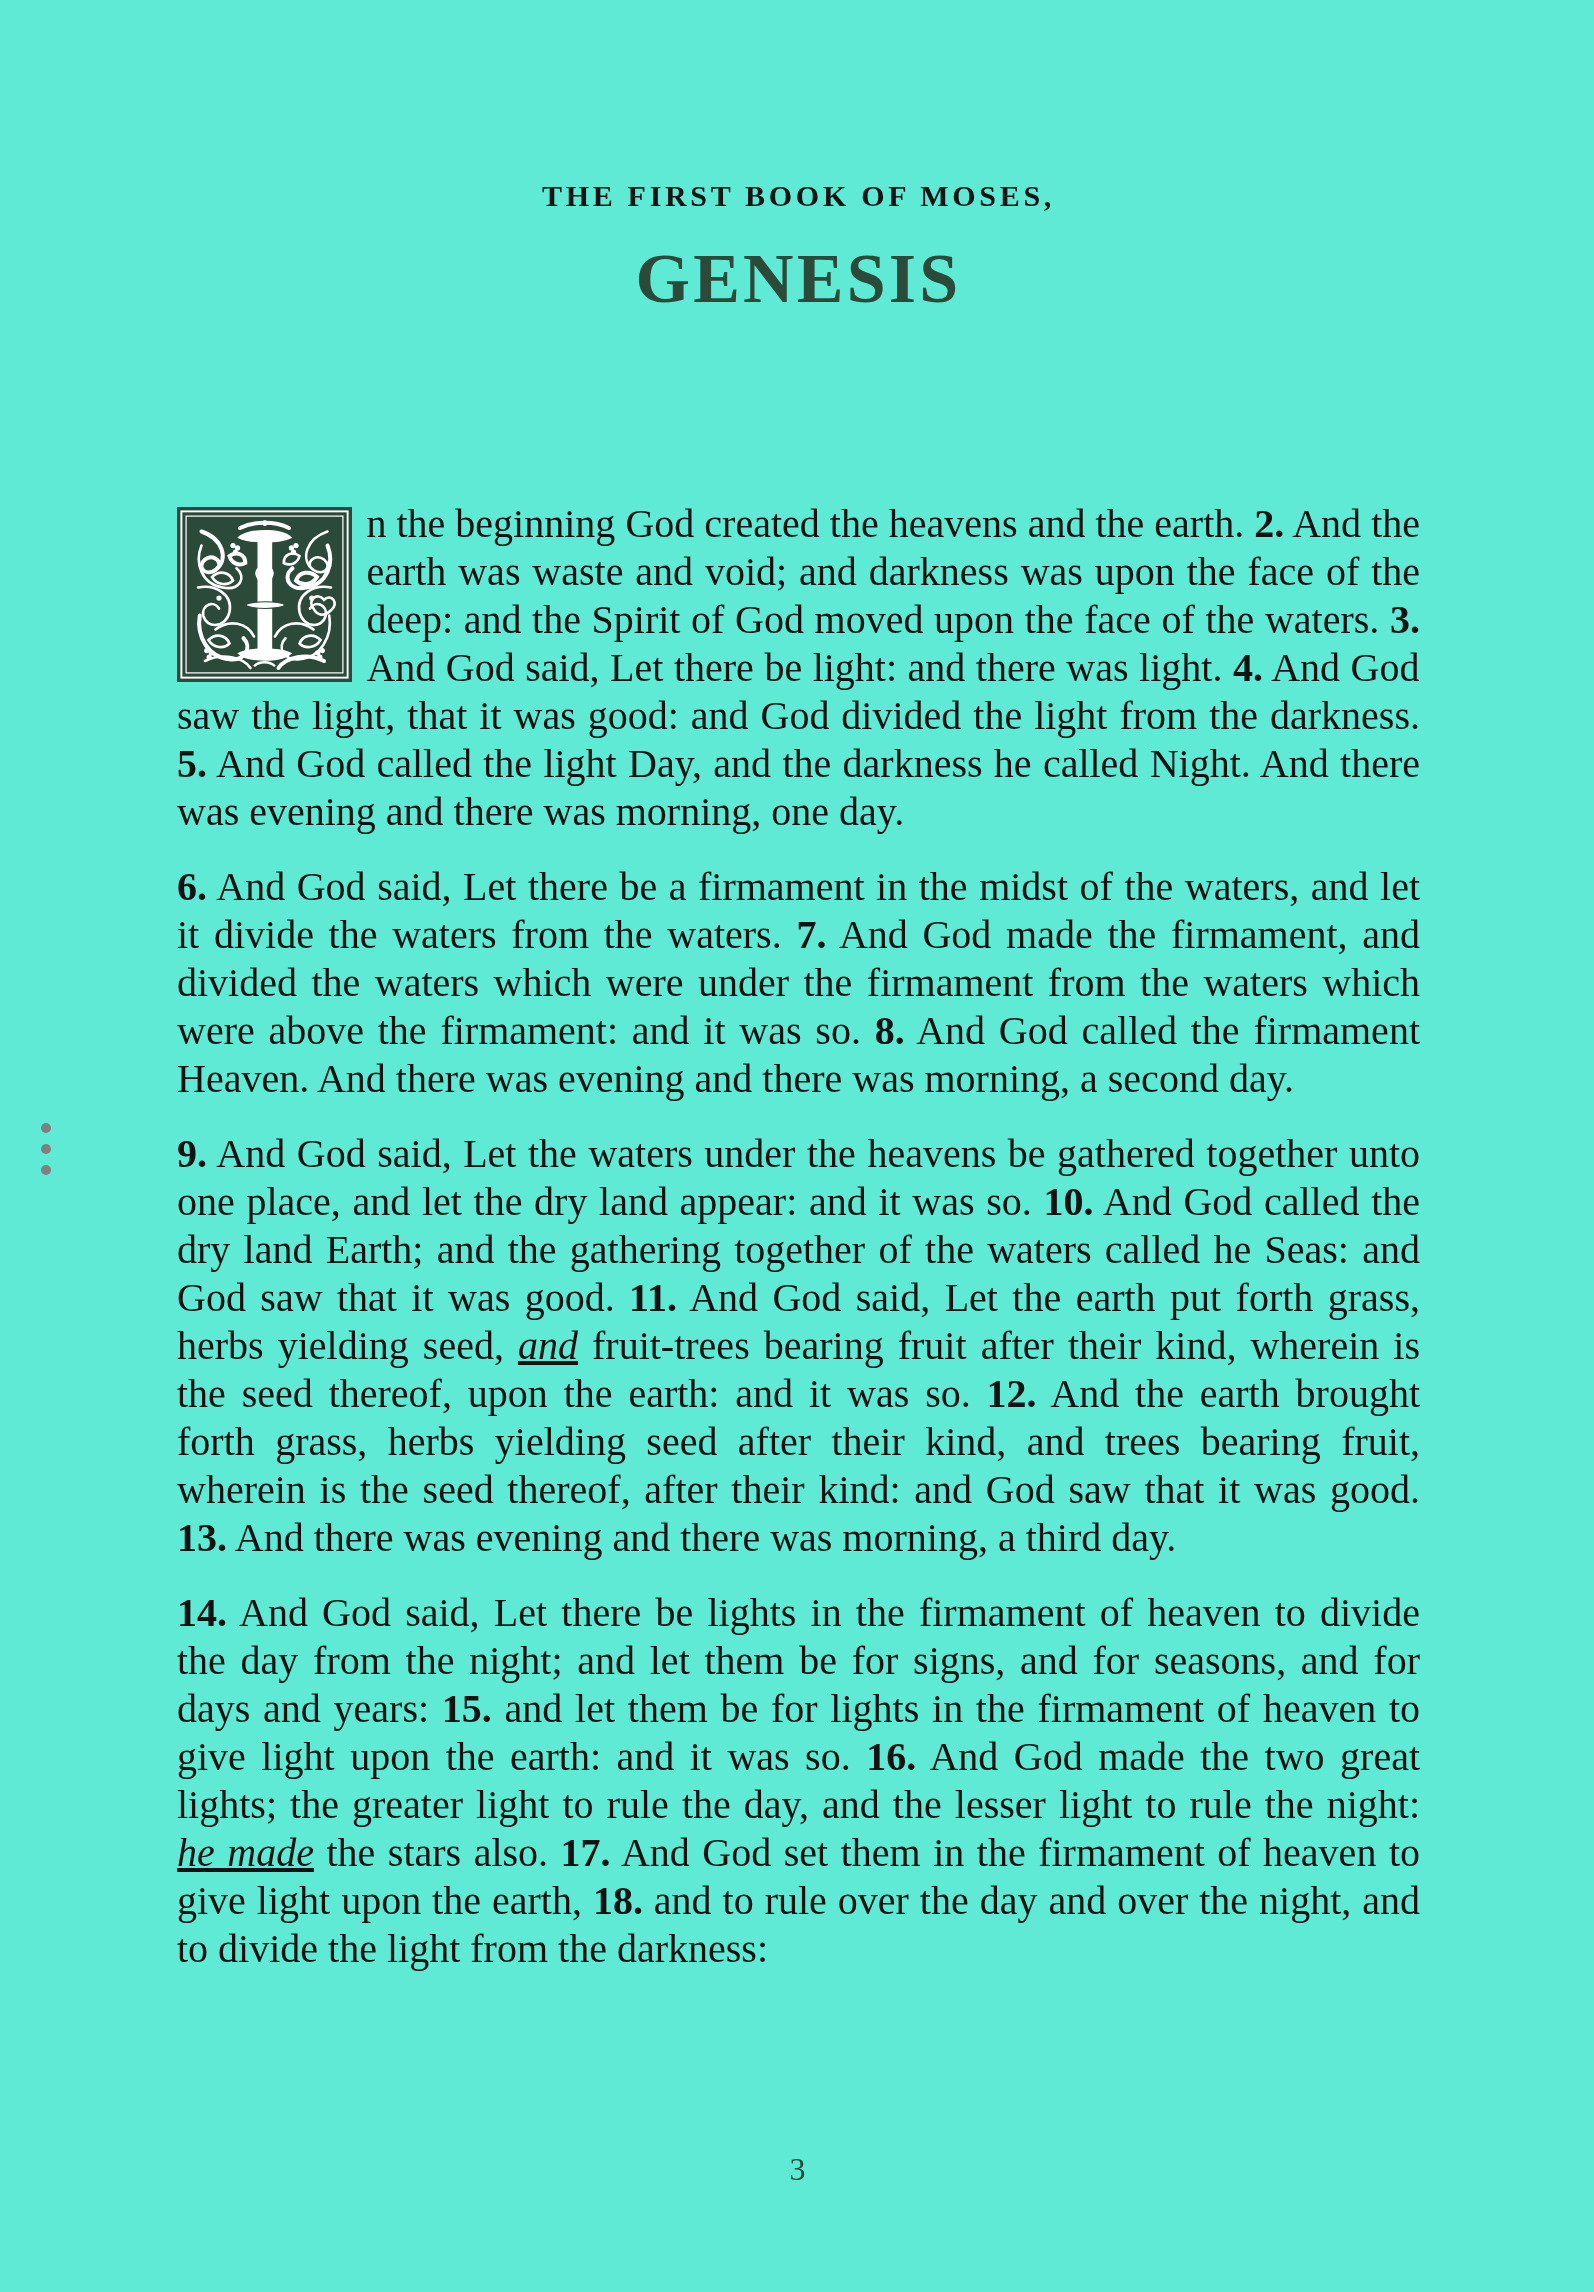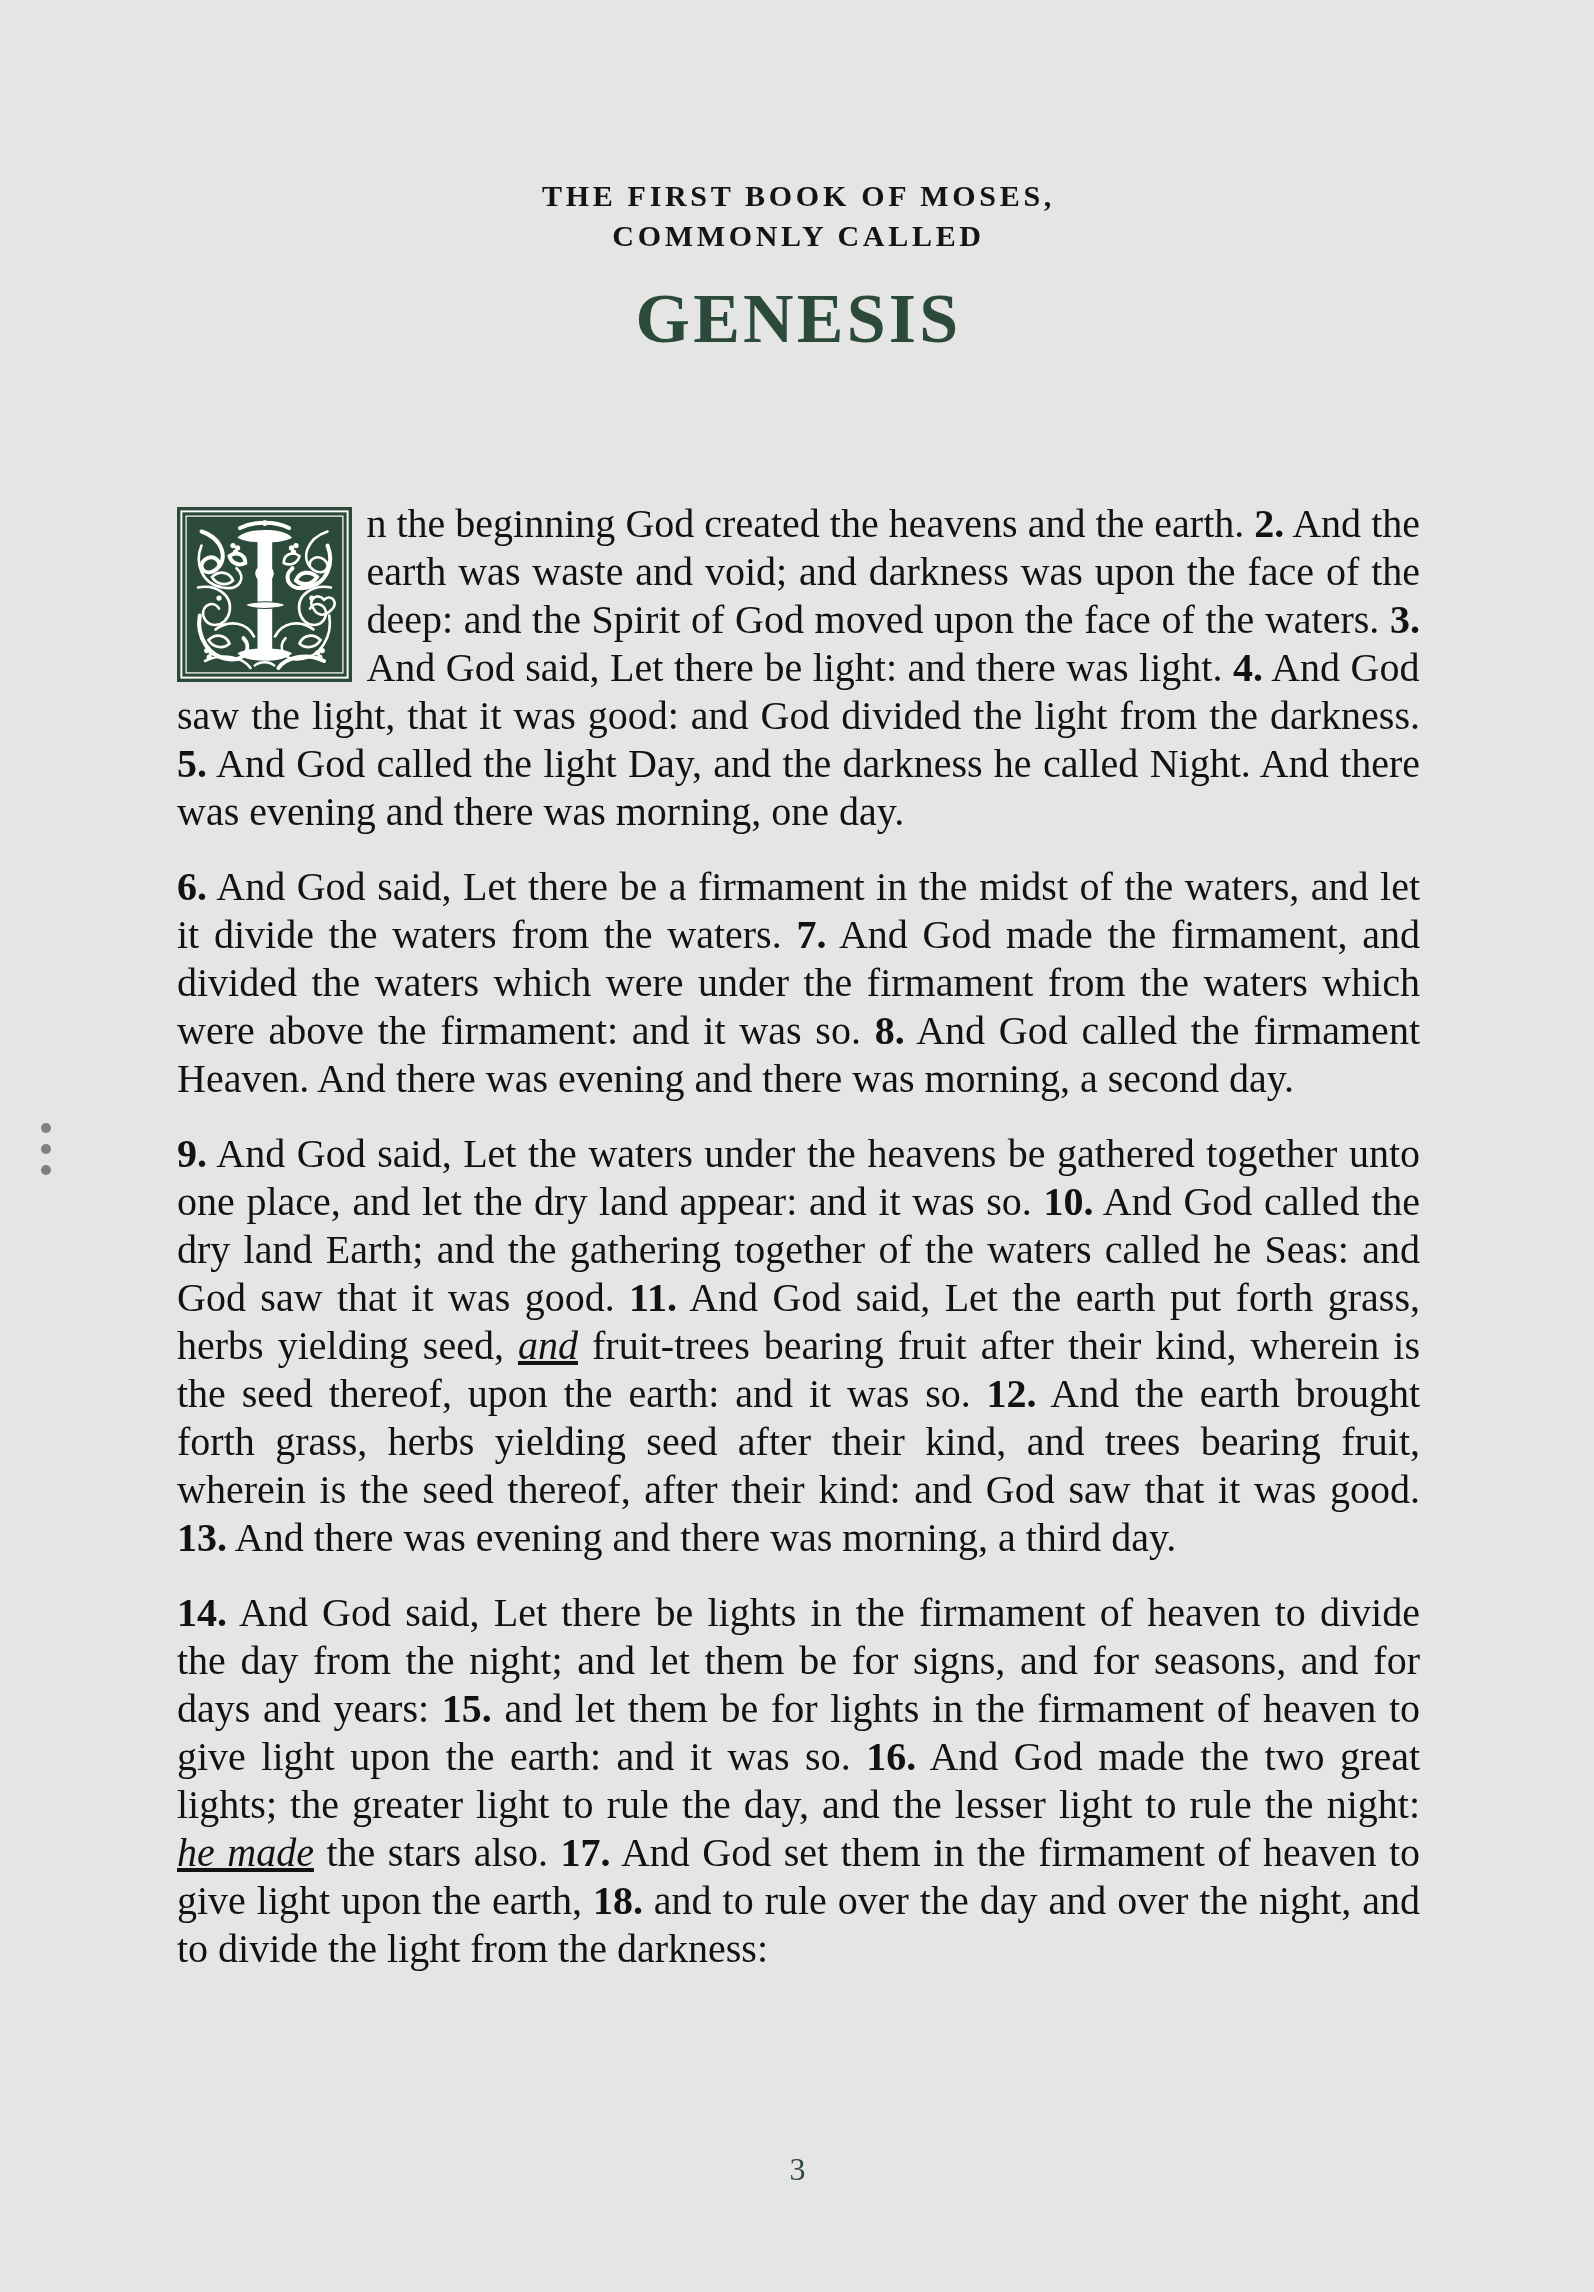--- a/index.html
+++ b/index.html
@@ -9,21 +9,21 @@
     background: #ffffff;
   }
   body {
     font-family: "Liberation Serif", "DejaVu Serif", serif;
     color: #111111;
   }
   .page {
     position: relative;
     width: 1595px;
     height: 2293px;
-    background: #e5e5e5;
+    background: #5eead4;
     overflow: hidden;
   }
 
   
   .margin-dots {
     position: absolute;
     left: 40px;
     top: 1123px;
     width: 12.6px;
     height: 52px;
@@ -119,21 +119,20 @@
 <div class="page">
 
   <div class="margin-dots">
     <span></span>
     <span></span>
     <span></span>
   </div>
 
   <div class="heading-block">
     <div class="book-super">THE FIRST BOOK OF MOSES,</div>
-    <div class="book-super">COMMONLY CALLED</div>
     <div class="book-title">GENESIS</div>
   </div>
 
   <div class="column" id="text-column">
       <p class="verse-para"><span class="dropcap">
           <svg viewBox="0 0 100 100" aria-label="Illuminated initial I">
             <rect x="0" y="0" width="100" height="100" fill="#2c4a39"></rect>
             <rect x="2.5" y="2.5" width="95" height="95" fill="none" stroke="#ffffff" stroke-width="1.1"></rect>
             <rect x="5.2" y="5.2" width="89.6" height="89.6" fill="none" stroke="#ffffff" stroke-width="0.7"></rect>
             <path d="M14 14 C26 18 30 30 22 36 C16 40 11 34 16 30 C20 27 25 30 24 34" fill="none" stroke="#ffffff" stroke-width="2.3" stroke-linecap="round"></path>

